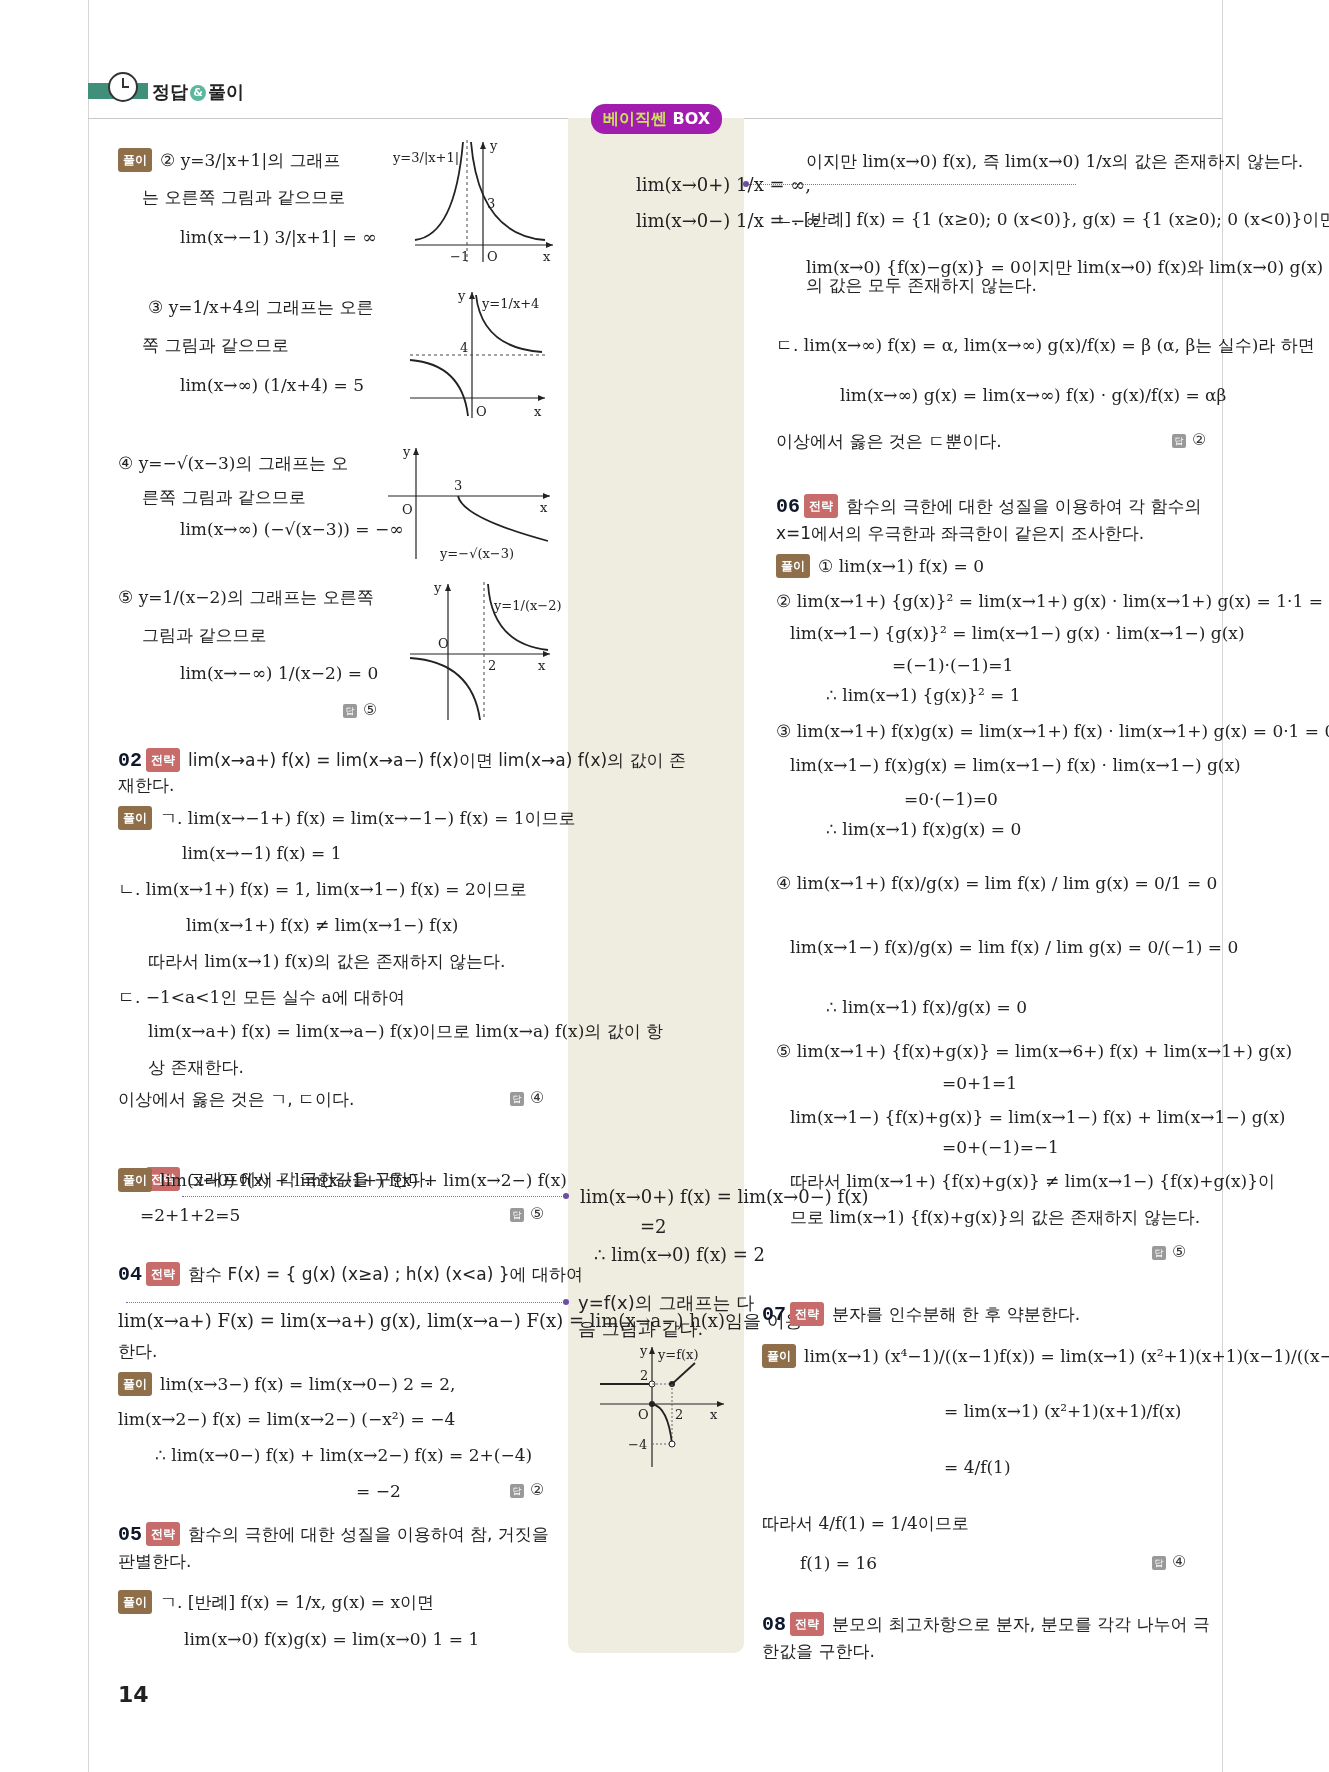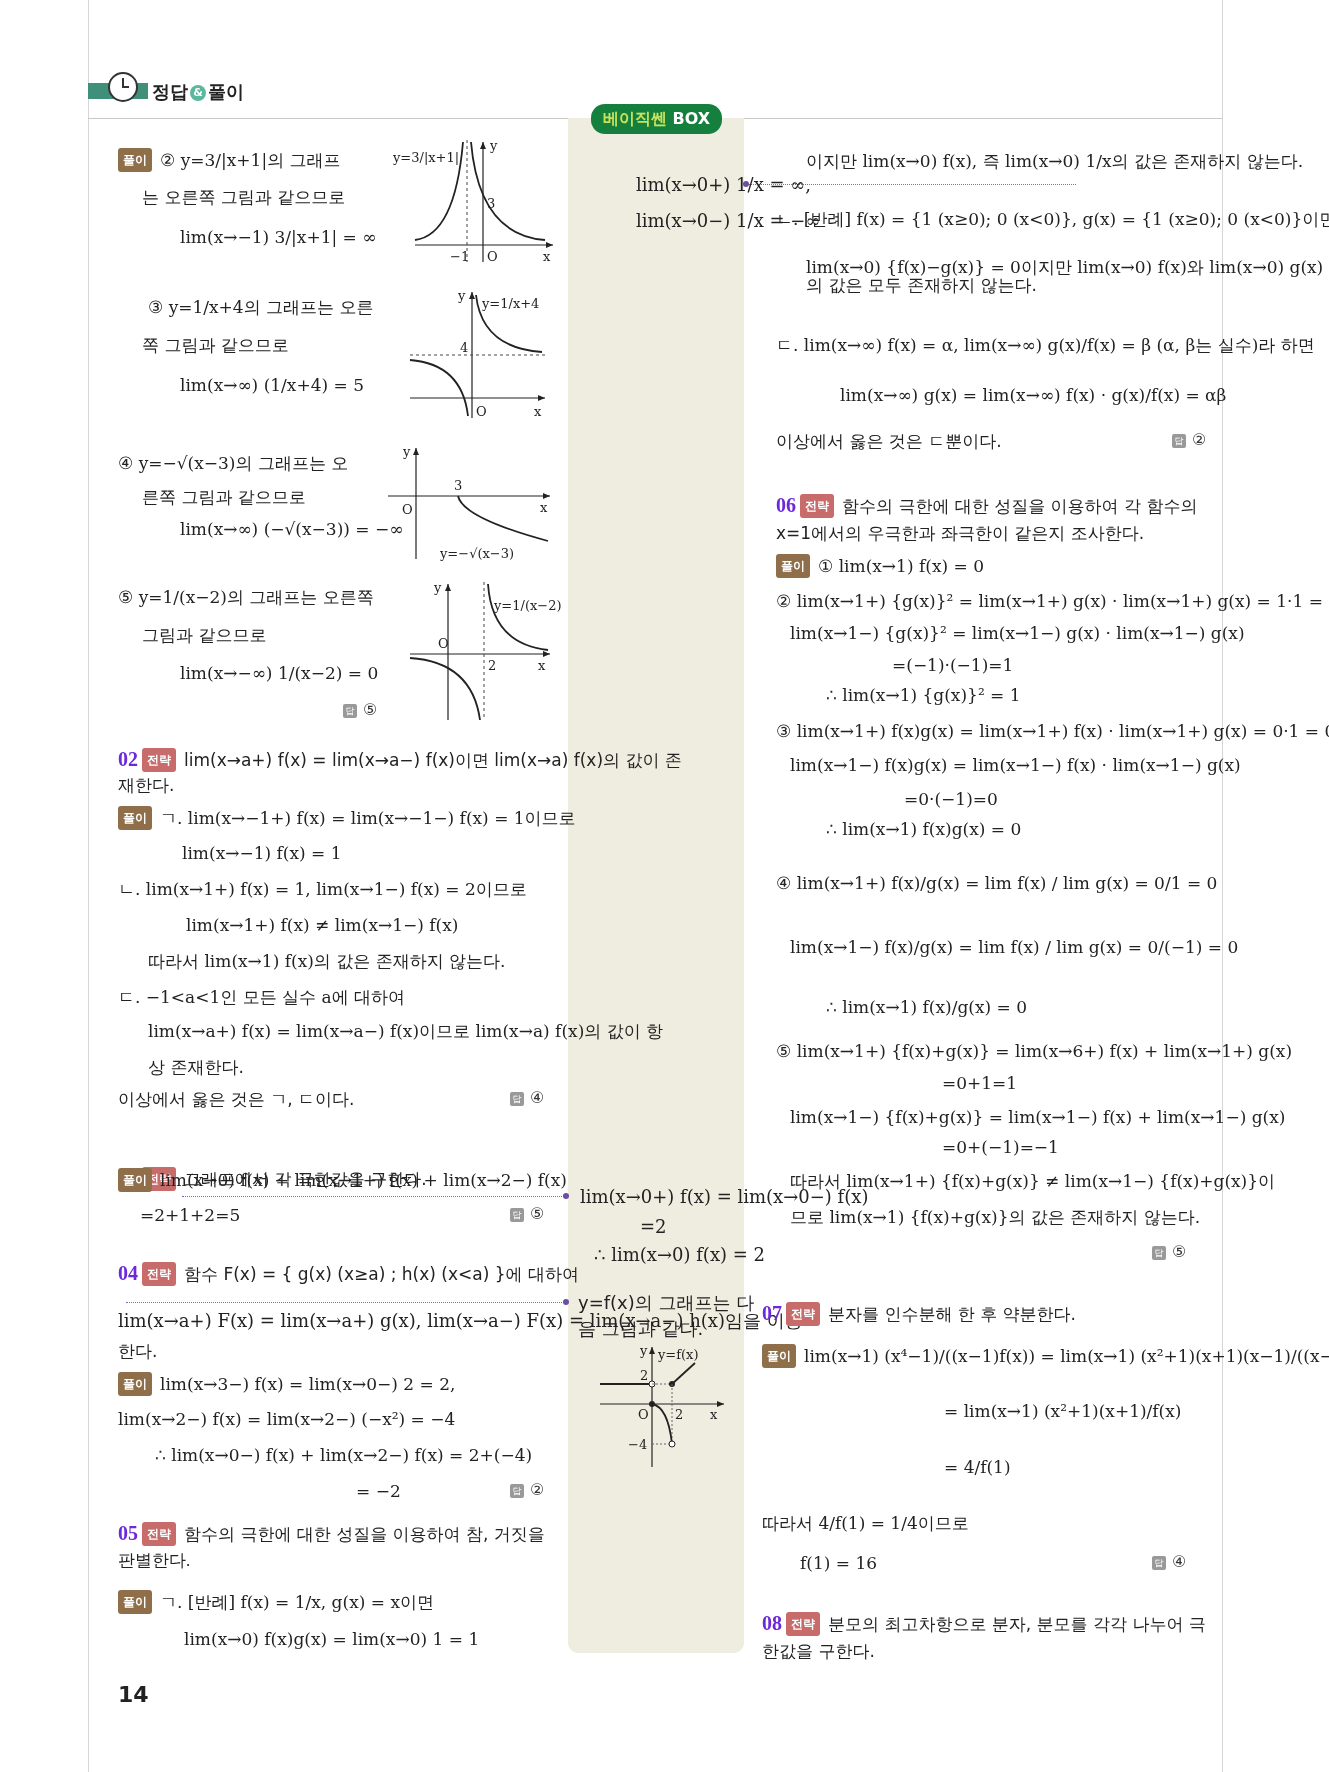--- a/index.html
+++ b/index.html
@@ -7,26 +7,26 @@
   .page-edge-l{position:absolute;left:88px;top:0;width:1px;height:1772px;background:#d6d6d6;}
   .page-edge-r{position:absolute;left:1222px;top:0;width:1px;height:1772px;background:#d6d6d6;}
   .header-bar{position:absolute;left:88px;top:83px;width:60px;height:16px;background:#3f8f7a;}
   .header-rule{position:absolute;left:88px;top:118px;width:1134px;height:1px;background:#c9c9c9;}
   .clock{position:absolute;left:108px;top:72px;width:26px;height:26px;border:2px solid #333;border-radius:50%;background:#fff;}
   .clock:before{content:"";position:absolute;left:12px;top:4px;width:2px;height:9px;background:#333;}
   .clock:after{content:"";position:absolute;left:12px;top:12px;width:7px;height:2px;background:#333;}
   .header-title{position:absolute;left:152px;top:80px;font-family:"DejaVu Sans",sans-serif;font-weight:bold;font-size:18px;color:#222;}
   .amp{display:inline-block;width:16px;height:16px;border-radius:50%;background:#5bb89c;color:#fff;font-size:11px;text-align:center;line-height:16px;margin:0 2px;vertical-align:2px;}
   .box-col{position:absolute;left:568px;top:118px;width:176px;height:1535px;background:#efede0;border-radius:0 0 10px 10px;}
-  .box-tag{position:absolute;left:591px;top:104px;width:131px;height:30px;background:#15803d;border-radius:14px;color:#fff;font-family:"DejaVu Sans",sans-serif;font-weight:bold;font-size:16px;text-align:center;line-height:30px;}
+  .box-tag{position:absolute;left:591px;top:104px;width:131px;height:30px;background:#a21caf;border-radius:14px;color:#fff;font-family:"DejaVu Sans",sans-serif;font-weight:bold;font-size:16px;text-align:center;line-height:30px;}
   .box-tag .k{color:#c9e25a;}
   .t{position:absolute;white-space:nowrap;font-size:17px;line-height:22px;}
   .ks{font-family:"DejaVu Sans",sans-serif;}
   .sm{font-size:18px;}
-  .num{font-family:Liberation Serif, serif;font-weight:bold;font-size:20px;color:#6d28d9;text-align:center;}
+  .num{font-family:Liberation Mono, monospace;font-weight:bold;font-size:20px;color:#0f172a;text-align:center;}
   .badge{display:inline-block;font-family:"DejaVu Sans",sans-serif;font-size:12px;font-weight:bold;color:#fff;padding:1px 5px;border-radius:3px;vertical-align:2px;margin:0 8px 0 4px;}
   .b-strat{background:#c76b6b;}
   .b-sol{background:#8f6f4a;margin-left:0;}
   .ans{position:absolute;font-family:"DejaVu Sans",sans-serif;font-size:16px;color:#333;}
   .ans .ic{display:inline-block;width:14px;height:14px;background:#999;color:#fff;font-size:9px;text-align:center;line-height:14px;border-radius:2px;margin-right:6px;vertical-align:1px;}
   .dotline{position:absolute;height:0;border-top:1px dotted #8a6bb0;}
   .dot{position:absolute;width:6px;height:6px;border-radius:50%;background:#6b4fa0;}
   .pagenum{position:absolute;left:118px;top:1682px;font-family:"DejaVu Sans",sans-serif;font-weight:bold;font-size:22px;color:#222;}
   svg{position:absolute;overflow:visible;}
   svg text{font-family:"DejaVu Serif",serif;font-size:13px;fill:#222;}
@@ -145,21 +145,21 @@
 <div class="dot" style="left:563px;top:1299px;"></div>
 <div class="t sm" style="left:118px;top:1310px;">lim(x→a+) F(x) = lim(x→a+) g(x), lim(x→a−) F(x) = lim(x→a−) h(x)임을 이용</div>
 <div class="t ks" style="left:118px;top:1340px;">한다.</div>
 <div class="t" style="left:118px;top:1372px;"><span class="badge b-sol">풀이</span><span>lim(x→3−) f(x) = lim(x→0−) 2 = 2,</span></div>
 <div class="t" style="left:118px;top:1408px;">lim(x→2−) f(x) = lim(x→2−) (−x²) = −4</div>
 <div class="t" style="left:155px;top:1444px;">∴ lim(x→0−) f(x) + lim(x→2−) f(x) = 2+(−4)</div>
 <div class="t" style="left:356px;top:1480px;">= −2</div>
 <div class="ans" style="left:510px;top:1480px;"><span class="ic">답</span><span>②</span></div>
 
 <div class="t ks" style="left:118px;top:1522px;"><span class="num">05</span><span class="badge b-strat">전략</span><span>함수의 극한에 대한 성질을 이용하여 참, 거짓을</span></div>
-<div class="t ks" style="left:118px;top:1550px;font-family:Liberation Serif, serif;">판별한다.</div>
+<div class="t ks" style="left:118px;top:1550px;">판별한다.</div>
 <div class="t" style="left:118px;top:1590px;"><span class="badge b-sol">풀이</span><span>ㄱ. [반례] f(x) = 1/x, g(x) = x이면</span></div>
 <div class="t" style="left:184px;top:1628px;">lim(x→0) f(x)g(x) = lim(x→0) 1 = 1</div>
 
 <div class="pagenum">14</div>
 
 <div class="dotline" style="left:746px;top:184px;width:330px;"></div>
 <div class="dot" style="left:743px;top:181px;"></div>
 <div class="t sm" style="left:636px;top:174px;">lim(x→0+) 1/x = ∞,</div>
 <div class="t sm" style="left:636px;top:210px;">lim(x→0−) 1/x = −∞</div>
 

